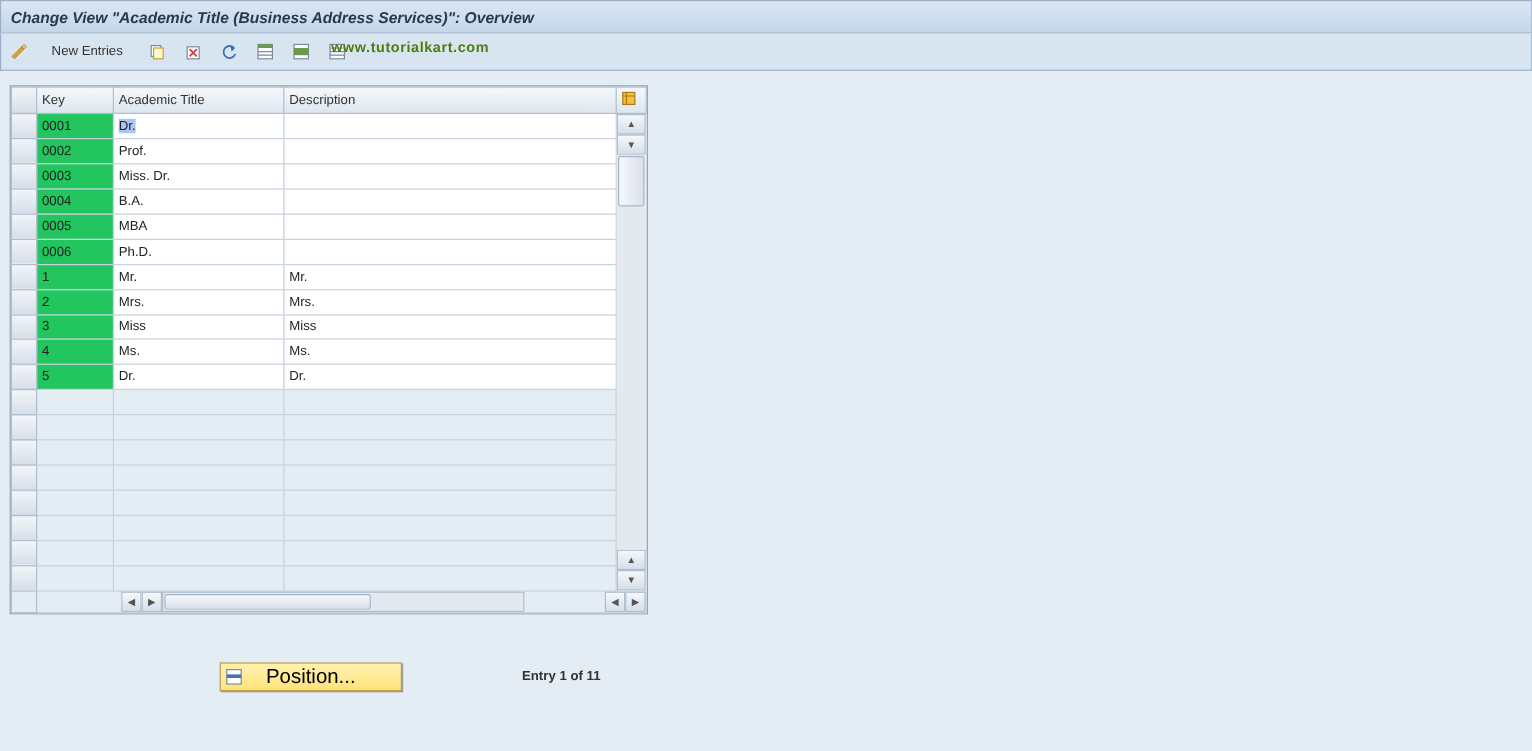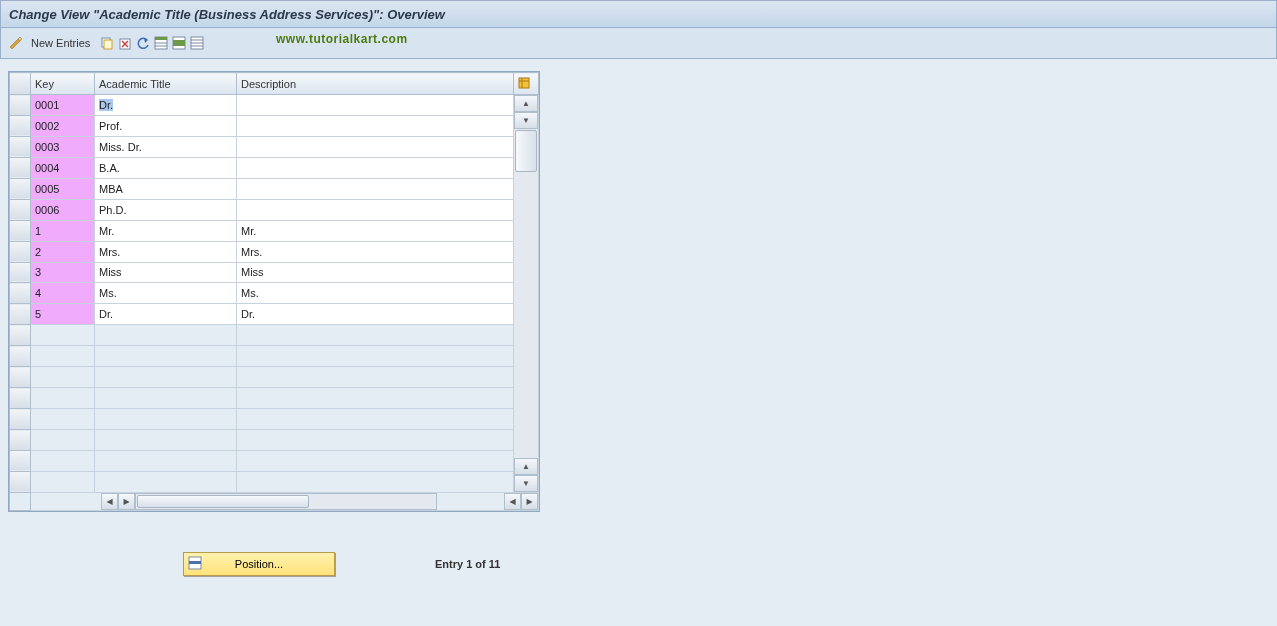--- a/index.html
+++ b/index.html
@@ -26,21 +26,21 @@
   }
   .toolbar {
     height: 30px;
     background: #d8e4f0;
     border-left: 1px solid #9ab0c8;
     border-right: 1px solid #9ab0c8;
     border-bottom: 1px solid #9ab0c8;
     display: flex;
     align-items: center;
     padding-left: 6px;
-    gap: 0;
+    gap: 12px;
     position: relative;
   }
   .tb-icon {
     width: 18px;
     height: 18px;
     display: flex;
     align-items: center;
     justify-content: center;
     cursor: pointer;
   }
@@ -103,21 +103,21 @@
     color: #222;
   }
   .grid tr.empty td.c-key { background:#e4ecf4;}
   .grid tr.empty td { background:#e4ecf4;}
   .row-sel {
     width: 12px;
     background: linear-gradient(to bottom, #f2f5f8 0%, #d6dee8 100%) !important;
     border: 1px solid #b0bfce !important;
     cursor: pointer;
   }
-  .grid tr:not(.empty) td.c-key { background:#f0abfc;}
+  .grid tr:not(.empty) td.c-key { background:#22c55e;}
   .col-settings {
     width: 16px;
     background: linear-gradient(to bottom,#f5f8fb,#dce5ef) !important;
     text-align:center;
     cursor:pointer;
   }
   .vscroll {
     width: 15px;
     background:#e4e9ef;
     border-left:1px solid #b0bfce;
@@ -160,21 +160,21 @@
   }
   .position-btn {
     width:150px;
     height:22px;
     background: linear-gradient(to bottom, #fff2b0 0%, #ffe27a 100%);
     border:1px solid #b89c4a;
     display:flex;
     align-items:center;
     justify-content:center;
     gap:8px;
-    font-size:11px;
+    font-size:17px;
     cursor:pointer;
     position:relative;
     box-shadow: 1px 1px 0 #a0a0a0;
     text-align: center;
   }
   .position-btn .icon {
     position:absolute; left:4px; top:3px;
   }
   .entry-status { font-size:11px; color:#333;font-weight:bold;}
   .sel-highlight {

